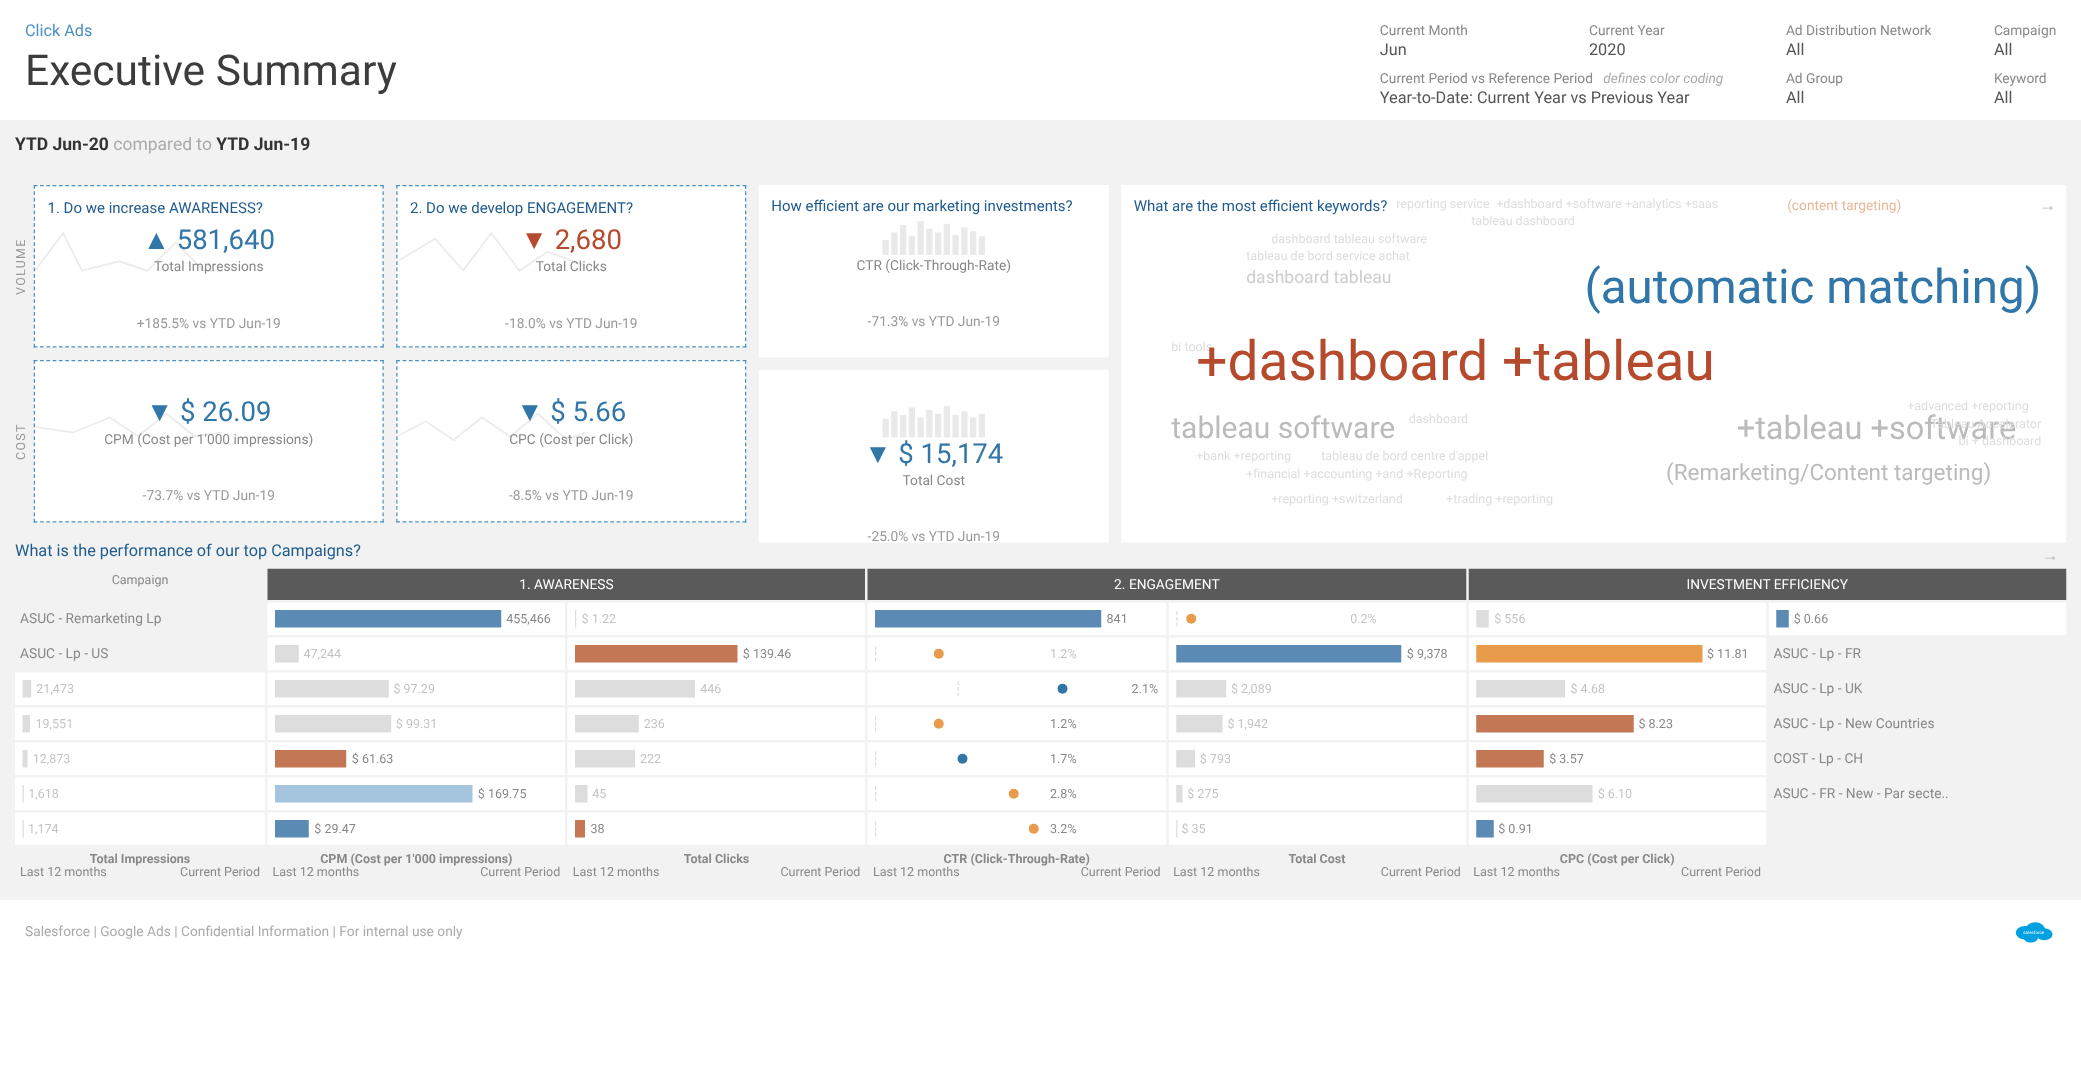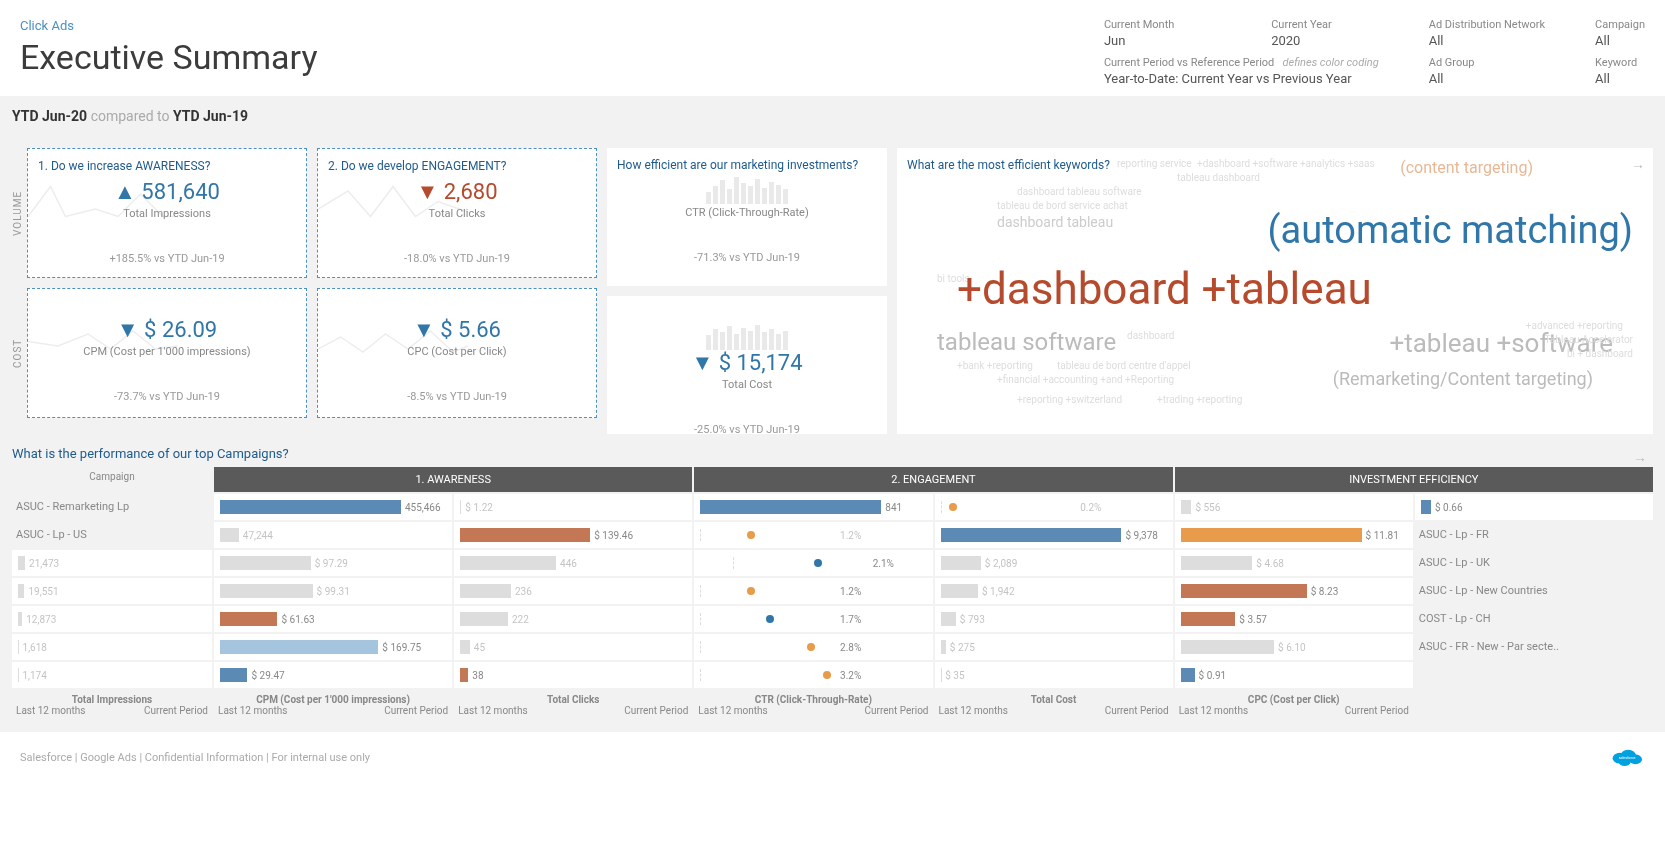--- a/index.html
+++ b/index.html
@@ -28,23 +28,23 @@
 .metric-label{font-size:11px;color:#888;margin-top:2px}
 .delta{font-size:11px;color:#999;margin-top:32px}
 .spark{position:absolute;top:30px;left:0;right:0;height:45px;opacity:.15;pointer-events:none}
 .wordcloud{background:#fff;flex:1;padding:10px;position:relative;overflow:hidden}
 .wc-big1{color:#3176a8;font-size:38px;position:absolute;top:60px;right:20px}
 .wc-big2{color:#b54a2c;font-size:44px;position:absolute;top:115px;left:60px}
 .wc-med1{color:#bbb;font-size:24px;position:absolute;top:180px;left:40px}
 .wc-med2{color:#bbb;font-size:26px;position:absolute;top:180px;right:40px}
 .wc-med3{color:#bbb;font-size:18px;position:absolute;top:220px;right:60px}
 .wc-sm{color:#ddd;font-size:10px;position:absolute}
-.wc-ct{color:#e8b896;font-size:16px;position:absolute;top:10px;right:120px}
+.wc-ct{color:#e8b896;font-size:11px;position:absolute;top:10px;right:132px}
 .arrow-r{position:absolute;top:8px;right:8px;color:#bbb;font-size:14px}
-.campaigns{margin-top:12px}
+.campaigns{}
 .camp-title{color:#1f5b8e;font-size:13px;margin-bottom:6px}
 .camp-grid{display:grid;grid-template-columns:200px repeat(6,1fr);gap:2px}
 .camp-header{background:#5a5a5a;color:#fff;text-align:center;padding:6px;font-size:11px}
 .camp-col-label{font-size:10px;color:#888;text-align:center;padding:4px}
 .camp-row-label{font-size:11px;color:#888;padding:6px 4px;white-space:nowrap;overflow:hidden;text-overflow:ellipsis}
 .camp-cell{background:#fff;padding:4px 6px;position:relative;height:26px;display:flex;align-items:center}
 .bar{height:14px;display:inline-block}
 .bar-blue{background:#5b8bb5}
 .bar-red{background:#c47754}
 .bar-orange{background:#e89b4a}
@@ -291,21 +291,21 @@
             <span class="cell-val" style="opacity:.5">21,473</span>
           </div>
           <div class="camp-cell">
             <span class="bar bar-grey" style="width:40.11958762886598%"></span>
             <span class="cell-val" style="opacity:.5">$ 97.29</span>
           </div>
           <div class="camp-cell">
             <span class="bar bar-grey" style="width:42.425683709869205%"></span>
             <span class="cell-val" style="opacity:.5">446</span>
           </div>
-          <div class="camp-cell" style="justify-content:center">
+          <div class="camp-cell" style="justify-content:flex-end">
             <div style="width:60%;position:relative;height:12px;border-left:1px dashed #ddd">
               <span class="dot dot-blue" style="position:absolute;left:59.0625%;top:2px"></span>
             </div>
             <span class="cell-val">2.1%</span>
           </div>
           <div class="camp-cell">
             <span class="bar bar-grey" style="width:17.82043079547878%"></span>
             <span class="cell-val" style="opacity:.5">$ 2,089</span>
           </div>
           <div class="camp-cell">

